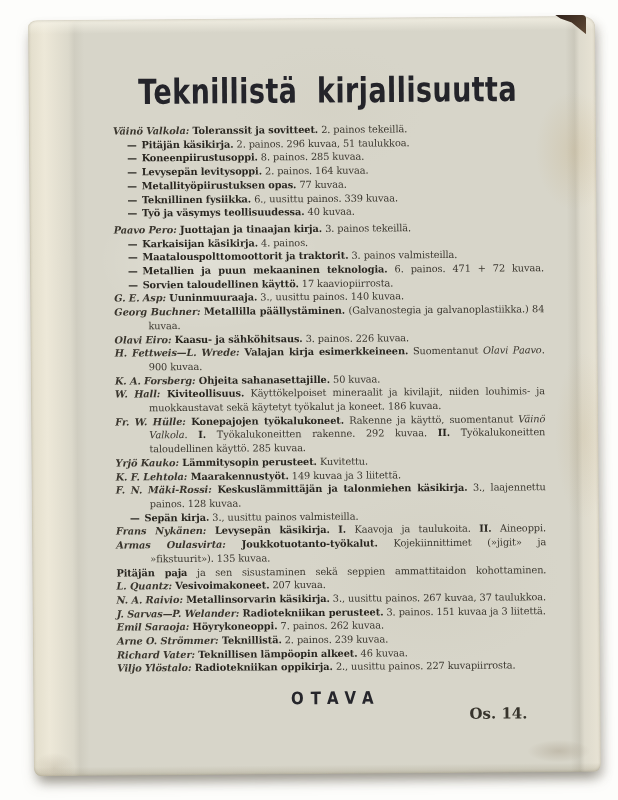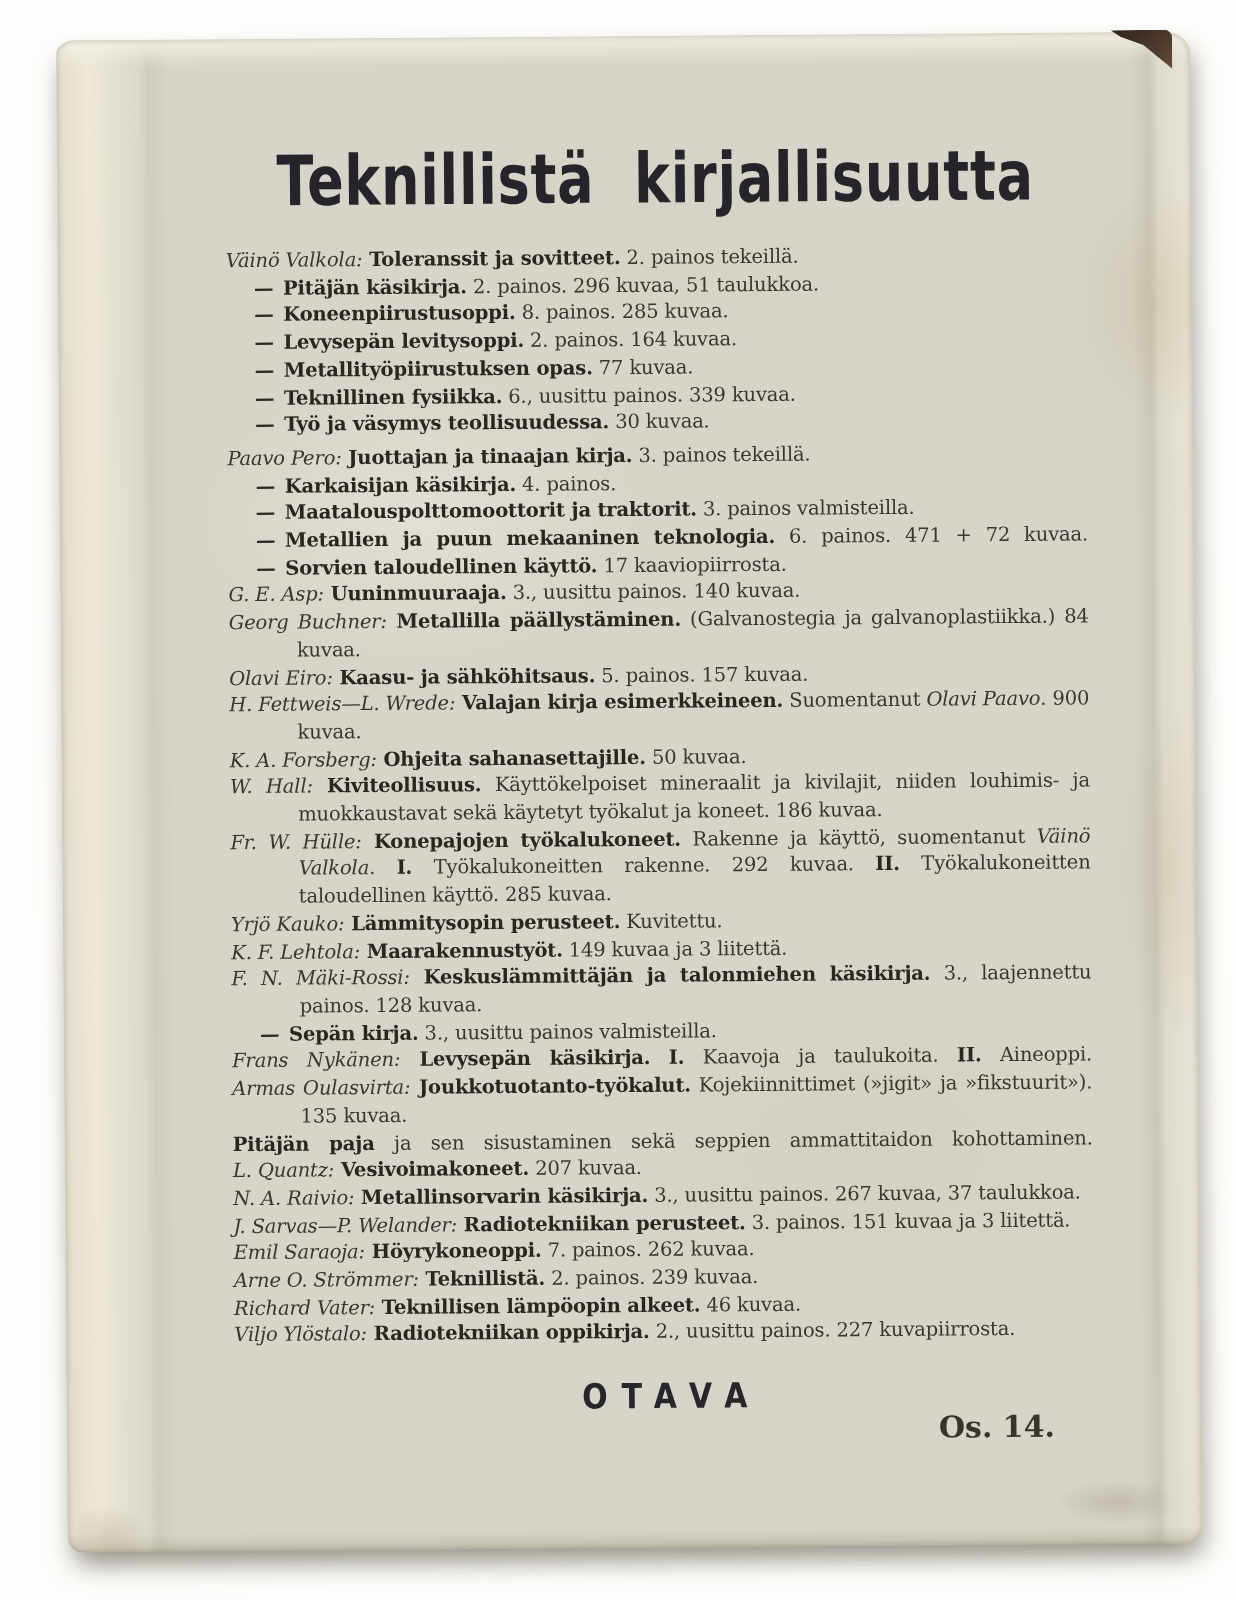--- a/index.html
+++ b/index.html
@@ -86,21 +86,21 @@
   }
   .entry {
     margin: 0;
     padding-left: 34px;
     text-indent: -34px;
     text-align: justify;
   }
   .entry.dash { text-indent: -20px; }
   .entry.gap { margin-top: 3px; }
   .entry.force-just { text-align-last: justify; }
-  .s-a { font-style: italic; }
+  .s-a { font-style: italic; font-weight: bold; }
   .s-b { font-weight: bold; color: #292620; }
   .s-i { font-style: italic; }
   .s-n {}
   .dash-marker { font-weight: bold; color: #292620; }
   .pub-row {
     position: relative;
     margin-top: 13px;
     text-align: center;
   }
   .publisher {
@@ -132,29 +132,29 @@
       <div class="title-wrap">
         <h1 class="title">Teknillistä kirjallisuutta</h1>
       </div>
       <div class="booklist">
           <p class="entry author"><span class="s-a">Väinö Valkola:</span><span class="s-b"> Toleranssit ja sovitteet.</span><span class="s-n"> 2. painos tekeillä.</span></p>
           <p class="entry dash"><span class="dash-marker">— </span><span class="s-b">Pitäjän käsikirja.</span><span class="s-n"> 2. painos. 296 kuvaa, 51 taulukkoa.</span></p>
           <p class="entry dash"><span class="dash-marker">— </span><span class="s-b">Koneenpiirustusoppi.</span><span class="s-n"> 8. painos. 285 kuvaa.</span></p>
           <p class="entry dash"><span class="dash-marker">— </span><span class="s-b">Levysepän levitysoppi.</span><span class="s-n"> 2. painos. 164 kuvaa.</span></p>
           <p class="entry dash"><span class="dash-marker">— </span><span class="s-b">Metallityöpiirustuksen opas.</span><span class="s-n"> 77 kuvaa.</span></p>
           <p class="entry dash"><span class="dash-marker">— </span><span class="s-b">Teknillinen fysiikka.</span><span class="s-n"> 6., uusittu painos. 339 kuvaa.</span></p>
-          <p class="entry dash"><span class="dash-marker">— </span><span class="s-b">Työ ja väsymys teollisuudessa.</span><span class="s-n"> 30 kuvaa.</span></p>
+          <p class="entry dash"><span class="dash-marker">— </span><span class="s-b">Työ ja väsymys teollisuudessa.</span><span class="s-n"> 40 kuvaa.</span></p>
           <p class="entry author gap"><span class="s-a">Paavo Pero:</span><span class="s-b"> Juottajan ja tinaajan kirja.</span><span class="s-n"> 3. painos tekeillä.</span></p>
           <p class="entry dash"><span class="dash-marker">— </span><span class="s-b">Karkaisijan käsikirja.</span><span class="s-n"> 4. painos.</span></p>
           <p class="entry dash"><span class="dash-marker">— </span><span class="s-b">Maatalouspolttomoottorit ja traktorit.</span><span class="s-n"> 3. painos valmisteilla.</span></p>
           <p class="entry dash force-just"><span class="dash-marker">— </span><span class="s-b">Metallien ja puun mekaaninen teknologia.</span><span class="s-n"> 6. painos. 471 + 72 kuvaa.</span></p>
           <p class="entry dash"><span class="dash-marker">— </span><span class="s-b">Sorvien taloudellinen käyttö.</span><span class="s-n"> 17 kaaviopiirrosta.</span></p>
           <p class="entry author"><span class="s-a">G. E. Asp:</span><span class="s-b"> Uuninmuuraaja.</span><span class="s-n"> 3., uusittu painos. 140 kuvaa.</span></p>
           <p class="entry author"><span class="s-a">Georg Buchner:</span><span class="s-b"> Metallilla päällystäminen.</span><span class="s-n"> (Galvanostegia ja galvanoplastiikka.) 84 kuvaa.</span></p>
-          <p class="entry author"><span class="s-a">Olavi Eiro:</span><span class="s-b"> Kaasu- ja sähköhitsaus.</span><span class="s-n"> 5. painos. 157 kuvaa.</span></p>
+          <p class="entry author"><span class="s-a">Olavi Eiro:</span><span class="s-b"> Kaasu- ja sähköhitsaus.</span><span class="s-n"> 3. painos. 226 kuvaa.</span></p>
           <p class="entry author"><span class="s-a">H. Fettweis—L. Wrede:</span><span class="s-b"> Valajan kirja esimerkkeineen.</span><span class="s-n"> Suomentanut </span><span class="s-i">Olavi Paavo</span><span class="s-n">. 900 kuvaa.</span></p>
           <p class="entry author"><span class="s-a">K. A. Forsberg:</span><span class="s-b"> Ohjeita sahanasettajille.</span><span class="s-n"> 50 kuvaa.</span></p>
           <p class="entry author"><span class="s-a">W. Hall:</span><span class="s-b"> Kiviteollisuus.</span><span class="s-n"> Käyttökelpoiset mineraalit ja kivilajit, niiden louhimis- ja muokkaustavat sekä käytetyt työkalut ja koneet. 186 kuvaa.</span></p>
           <p class="entry author"><span class="s-a">Fr. W. Hülle:</span><span class="s-b"> Konepajojen työkalukoneet.</span><span class="s-n"> Rakenne ja käyttö, suomentanut </span><span class="s-i">Väinö Valkola</span><span class="s-n">. </span><span class="s-b">I.</span><span class="s-n"> Työkalukoneitten rakenne. 292 kuvaa. </span><span class="s-b">II.</span><span class="s-n"> Työkalukoneitten taloudellinen käyttö. 285 kuvaa.</span></p>
           <p class="entry author"><span class="s-a">Yrjö Kauko:</span><span class="s-b"> Lämmitysopin perusteet.</span><span class="s-n"> Kuvitettu.</span></p>
           <p class="entry author"><span class="s-a">K. F. Lehtola:</span><span class="s-b"> Maarakennustyöt.</span><span class="s-n"> 149 kuvaa ja 3 liitettä.</span></p>
           <p class="entry author"><span class="s-a">F. N. Mäki-Rossi:</span><span class="s-b"> Keskuslämmittäjän ja talonmiehen käsikirja.</span><span class="s-n"> 3., laajennettu painos. 128 kuvaa.</span></p>
           <p class="entry dash"><span class="dash-marker">— </span><span class="s-b">Sepän kirja.</span><span class="s-n"> 3., uusittu painos valmisteilla.</span></p>
           <p class="entry author force-just"><span class="s-a">Frans Nykänen:</span><span class="s-b"> Levysepän käsikirja.</span><span class="s-n"> </span><span class="s-b">I.</span><span class="s-n"> Kaavoja ja taulukoita. </span><span class="s-b">II.</span><span class="s-n"> Aineoppi.</span></p>
           <p class="entry author"><span class="s-a">Armas Oulasvirta:</span><span class="s-b"> Joukkotuotanto-työkalut.</span><span class="s-n"> Kojekiinnittimet (»jigit» ja »fikstuurit»). 135 kuvaa.</span></p>

